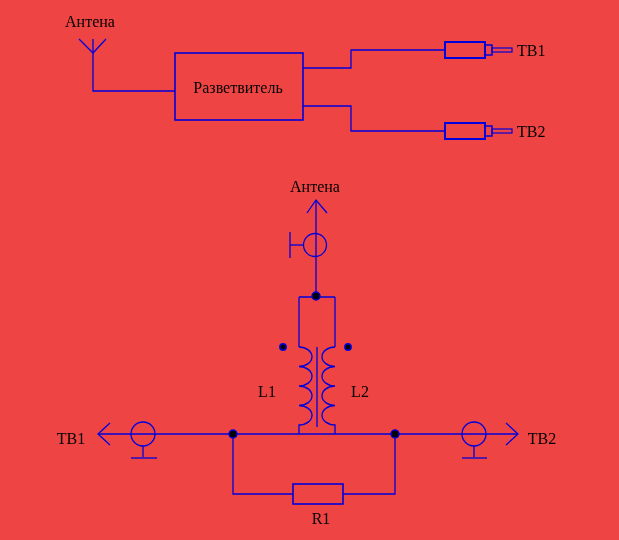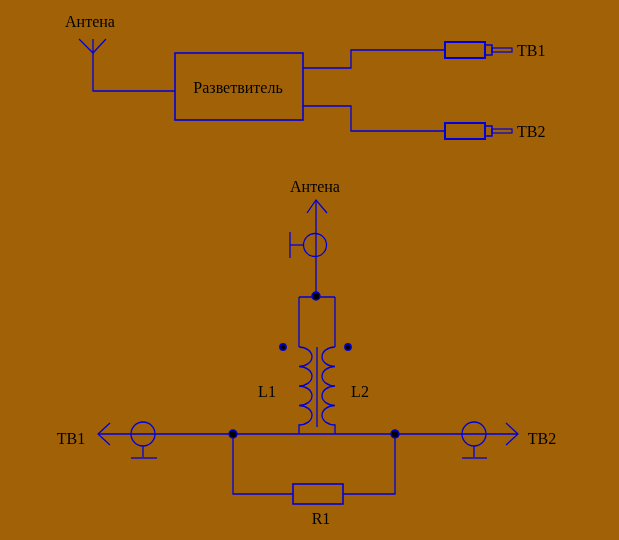--- a/index.html
+++ b/index.html
@@ -4,21 +4,21 @@
 <style>
   html, body {
     margin: 0;
     padding: 0;
     background: #FFFFFF;
   }
   .stage {
     position: relative;
     width: 619px;
     height: 540px;
-    background: #a16207;
+    background: #ef4444;
     overflow: hidden;
   }
   svg {
     display: block;
   }
   .label {
     font-family: "Liberation Serif", "DejaVu Serif", serif;
     font-size: 16px;
   }
   .label-small {

